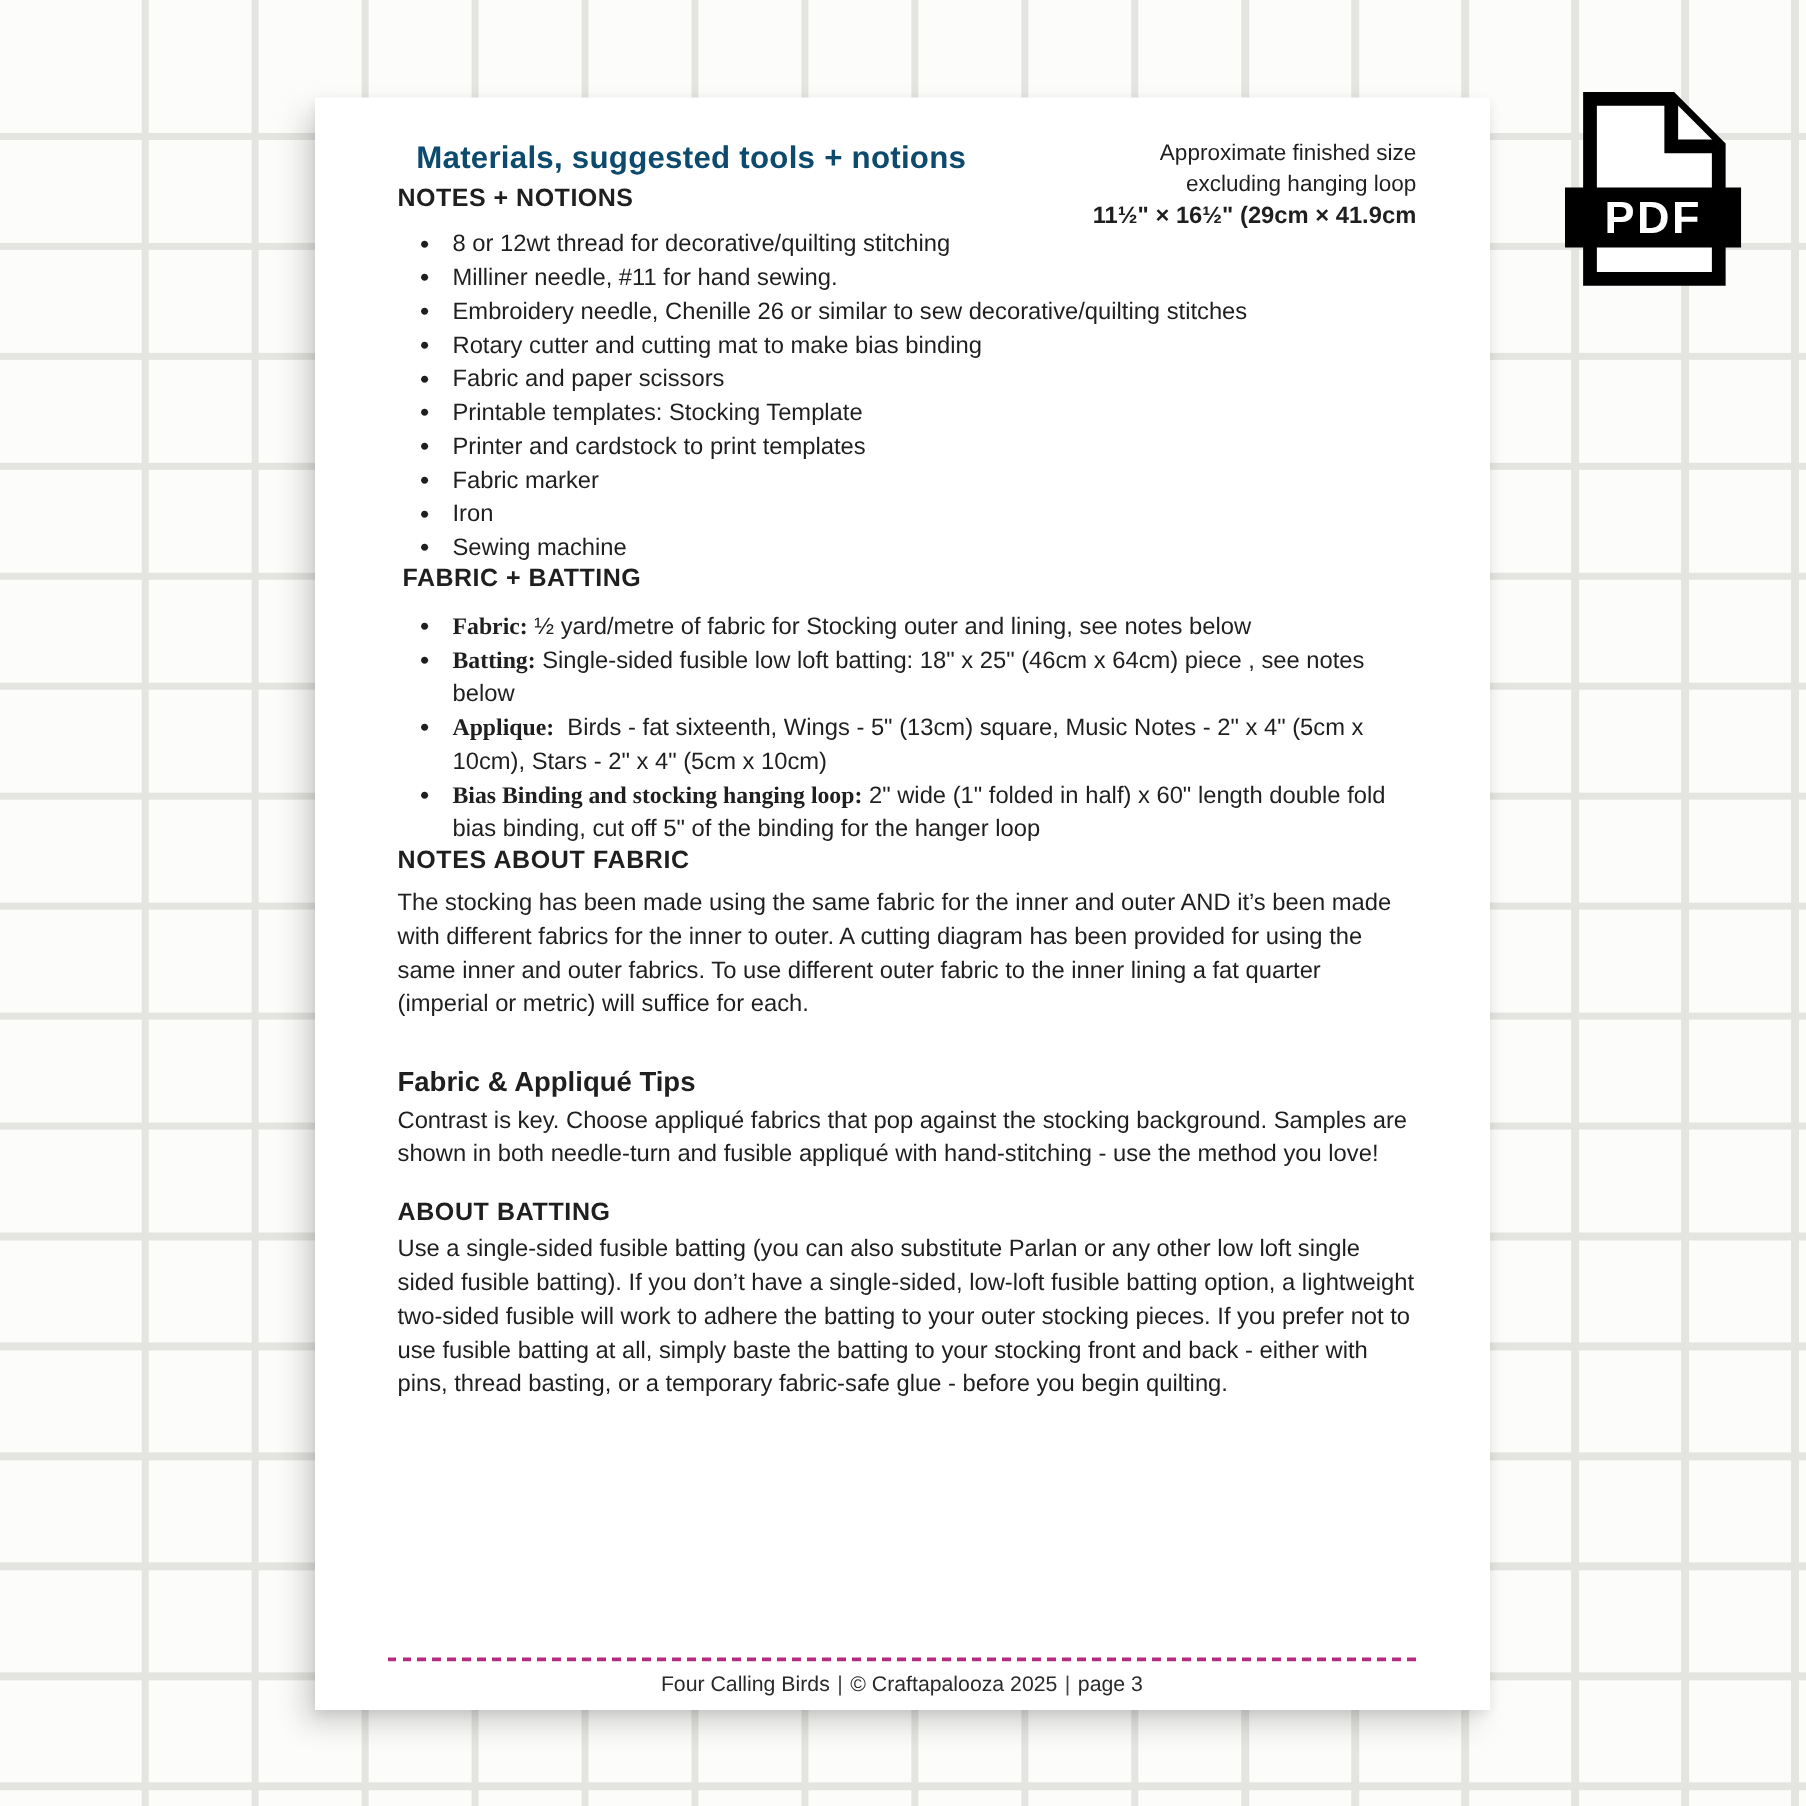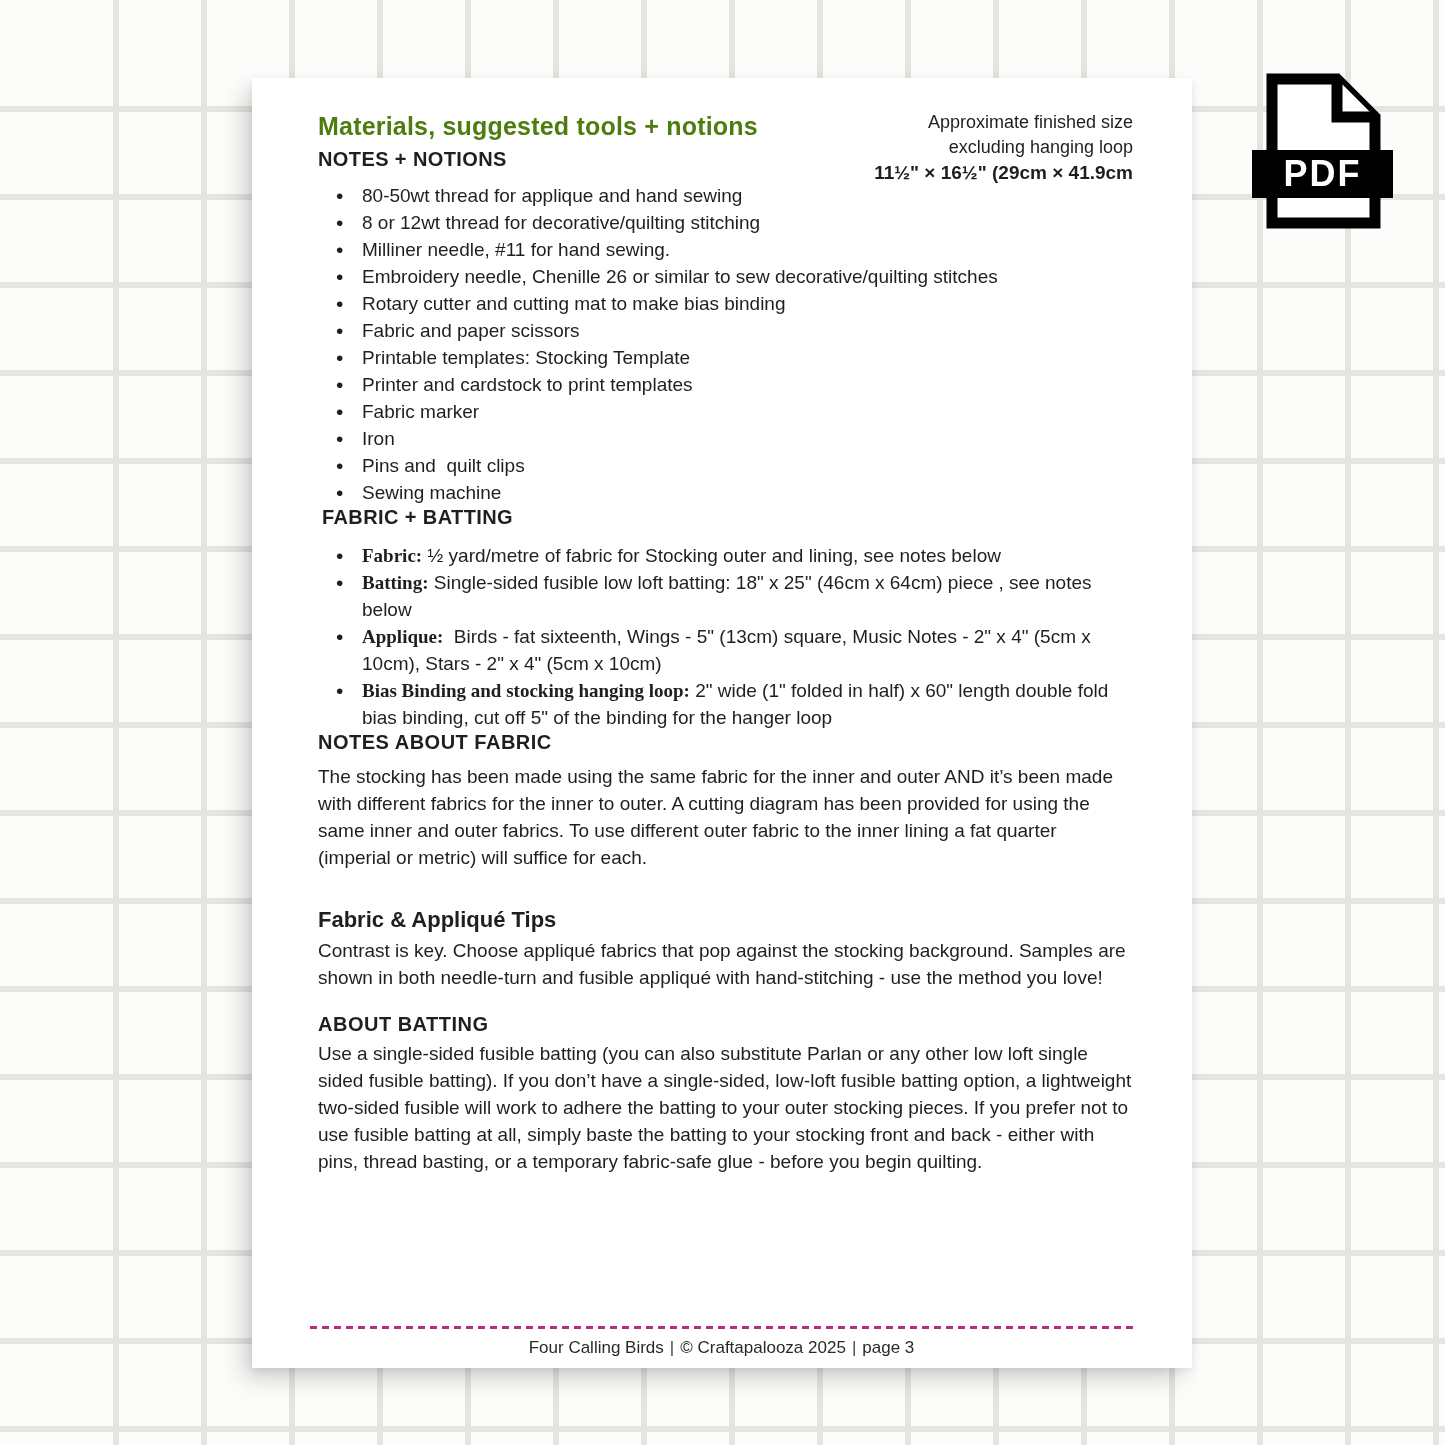--- a/index.html
+++ b/index.html
@@ -19,25 +19,26 @@
   .page {
     position: absolute;
     left: 252px; top: 78px;
     width: 940px; height: 1290px;
     background: #ffffff;
     box-shadow: -10px 12px 22px -2px rgba(50,50,50,0.22), 0 3px 8px rgba(0,0,0,0.08);
     padding: 34px 59px 0 66px;
   }
 
   .doc-title {
-    color: #4d7c0f;
+    color: #0c4a6e;
     font-size: 25px;
     font-weight: 700;
     letter-spacing: 0.2px;
     margin-bottom: 7px;
+    margin-left: 15px;
   }
 
   .size-note {
     position: absolute;
     top: 32px; right: 59px;
     text-align: right;
     font-size: 18px;
     line-height: 25px;
     font-weight: 500;
   }
@@ -115,31 +116,29 @@
     <div>Approximate finished size</div>
     <div>excluding hanging loop</div>
     <div class="bold-line">11½" × 16½" (29cm × 41.9cm</div>
   </div>
 
   <h1 class="doc-title">Materials, suggested tools + notions</h1>
 
   <h2 class="sec-heading tools-heading">NOTES + NOTIONS</h2>
 
   <ul class="tools-list">
-    <li>80-50wt thread for applique and hand sewing</li>
     <li>8 or 12wt thread for decorative/quilting stitching</li>
     <li>Milliner needle, #11 for hand sewing.</li>
     <li>Embroidery needle, Chenille 26 or similar to sew decorative/quilting stitches</li>
     <li>Rotary cutter and cutting mat to make bias binding</li>
     <li>Fabric and paper scissors</li>
     <li>Printable templates: Stocking Template</li>
     <li>Printer and cardstock to print templates</li>
     <li>Fabric marker</li>
     <li>Iron</li>
-    <li>Pins and  quilt clips</li>
     <li>Sewing machine</li>
   </ul>
 
   <h2 class="sec-heading fabric-heading">FABRIC + BATTING</h2>
 
   <ul class="fabric-list">
     <li><b>Fabric:</b><span> ½ yard/metre of fabric for Stocking outer and lining, see notes below</span></li>
     <li><b>Batting:</b><span> Single-sided fusible low loft batting: 18" x 25" (46cm x 64cm) piece , see notes below</span></li>
     <li><b>Applique:</b><span>  Birds - fat sixteenth, Wings - 5" (13cm) square, Music Notes - 2" x 4" (5cm x 10cm), Stars - 2" x 4" (5cm x 10cm)</span></li>
     <li><b>Bias Binding and stocking hanging loop:</b><span> 2" wide (1" folded in half) x 60" length double fold bias binding, cut off 5" of the binding for the hanger loop</span></li>

